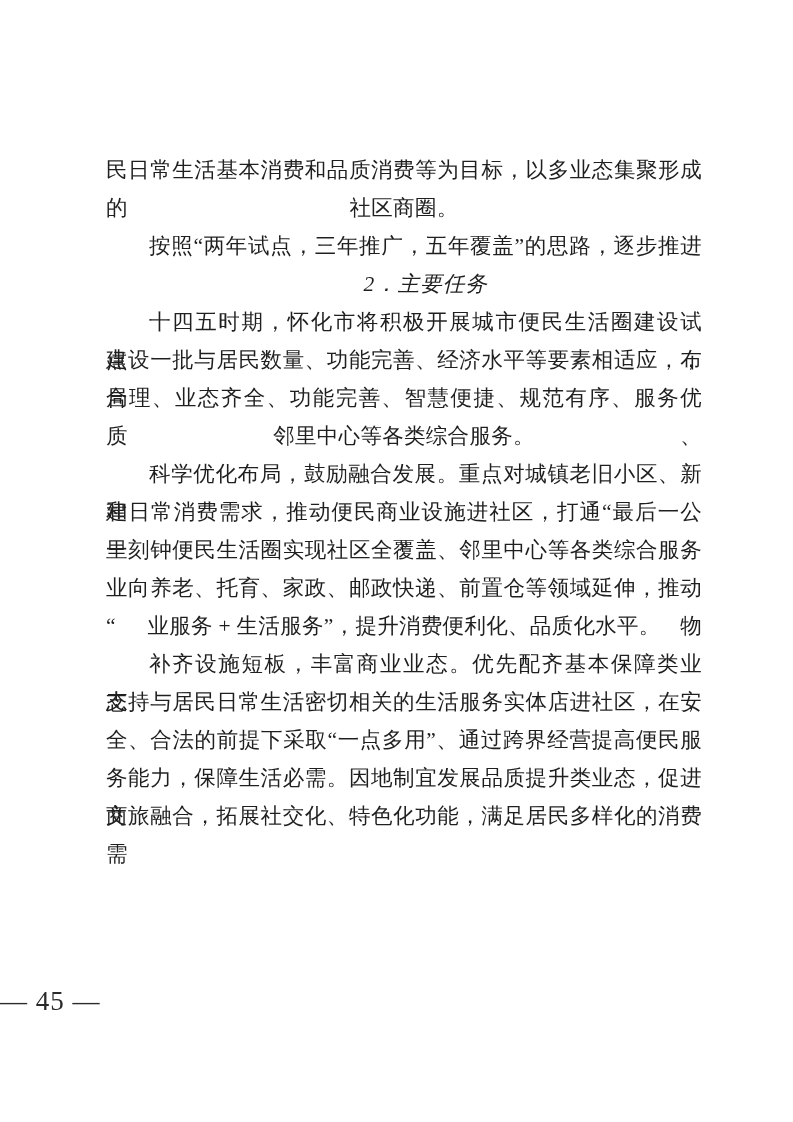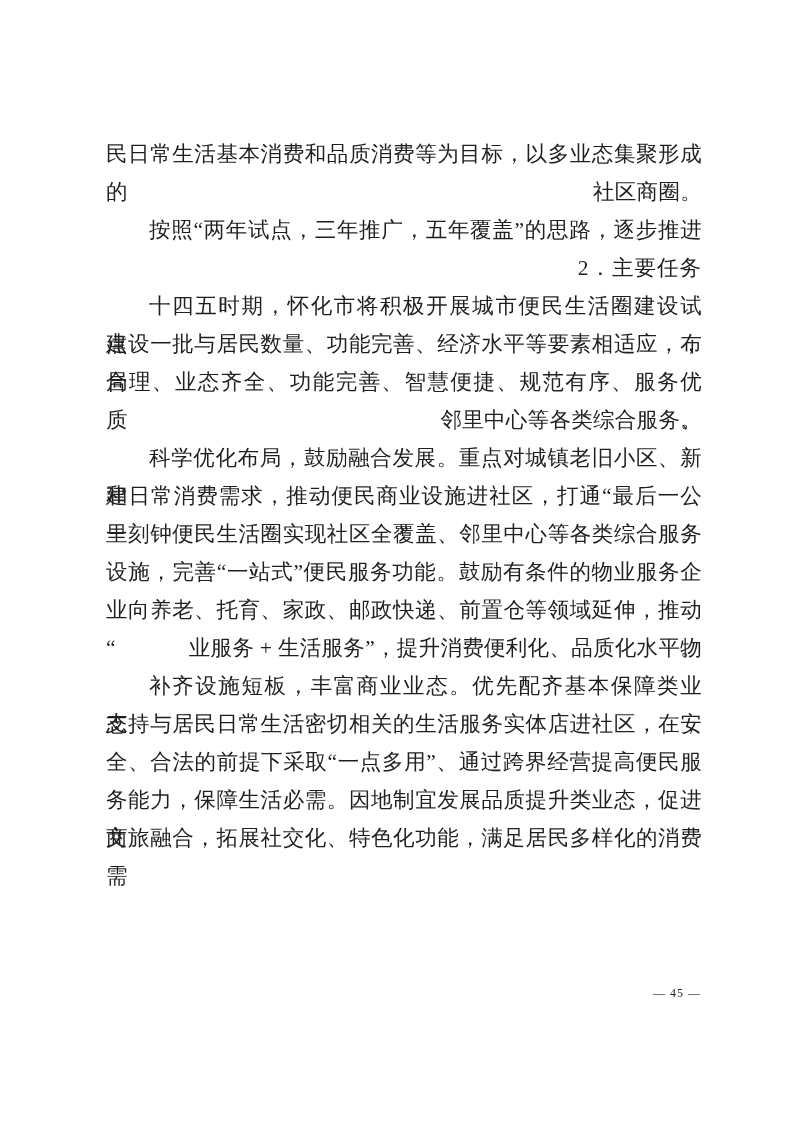--- a/index.html
+++ b/index.html
@@ -14,51 +14,51 @@
     height: 1122px;
     margin: 0 auto;
     background: #ffffff;
     overflow: hidden;
     font-family: "Liberation Serif", "DejaVu Serif", serif;
     color: #1f1f1f;
   }
   .doc-lines {
     position: absolute;
     left: 106px;
-    top: 135px;
+    top: 151px;
     width: 596px;
   }
   .line {
     height: 38px;
     line-height: 38px;
     font-size: 21.5px;
     letter-spacing: 0.3px;
-    text-align: right;
+    text-align: center;
     overflow: visible;
   }
   
   .line.j {
     text-align: justify;
     text-align-last: justify;
   }
   
   .line.ind {
     text-indent: 43px;
   }
   
   .line.heading {
+    font-style: italic;
     letter-spacing: 1px;
   }
   .footer {
     position: absolute;
     top: 986px;
     left: 0;
     width: 701px;             
-    text-align: right;
-    font-size: 12px;
+    font-size: 27px;
     letter-spacing: 1px;
     color: #2a2a2a;
   }
 </style>
 </head>
 <body>
 
 <div class="page">
   <div class="doc-lines">
 
@@ -66,21 +66,20 @@
       <div class="line">社区商圈。</div>
       <div class="line j ind">按照“两年试点，三年推广，五年覆盖”的思路，逐步推进</div>
       <div class="line ind heading">2．主要任务</div>
       <div class="line j ind">十四五时期，怀化市将积极开展城市便民生活圈建设试点，</div>
       <div class="line j">建设一批与居民数量、功能完善、经济水平等要素相适应，布局</div>
       <div class="line j">合理、业态齐全、功能完善、智慧便捷、规范有序、服务优质、</div>
       <div class="line">邻里中心等各类综合服务。</div>
       <div class="line j ind">科学优化布局，鼓励融合发展。重点对城镇老旧小区、新建</div>
       <div class="line j">和日常消费需求，推动便民商业设施进社区，打通“最后一公里”。</div>
       <div class="line j">一刻钟便民生活圈实现社区全覆盖、邻里中心等各类综合服务</div>
-      <div class="line j">设施，完善“一站式”便民服务功能。鼓励有条件的物业服务企</div>
       <div class="line j">业向养老、托育、家政、邮政快递、前置仓等领域延伸，推动“物</div>
       <div class="line">业服务 + 生活服务”，提升消费便利化、品质化水平。</div>
       <div class="line j ind">补齐设施短板，丰富商业业态。优先配齐基本保障类业态，</div>
       <div class="line j">支持与居民日常生活密切相关的生活服务实体店进社区，在安</div>
       <div class="line j">全、合法的前提下采取“一点多用”、通过跨界经营提高便民服</div>
       <div class="line j">务能力，保障生活必需。因地制宜发展品质提升类业态，促进商</div>
       <div class="line j">文旅融合，拓展社交化、特色化功能，满足居民多样化的消费需</div>
     </div>
   <div class="footer">
     <span>— 45 —</span>

